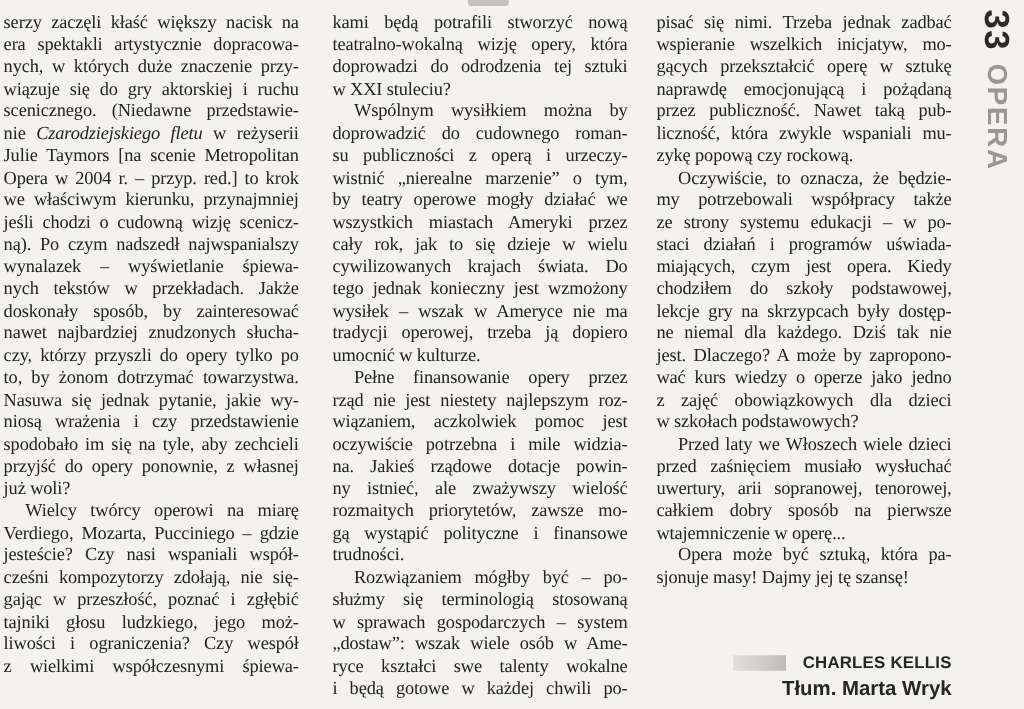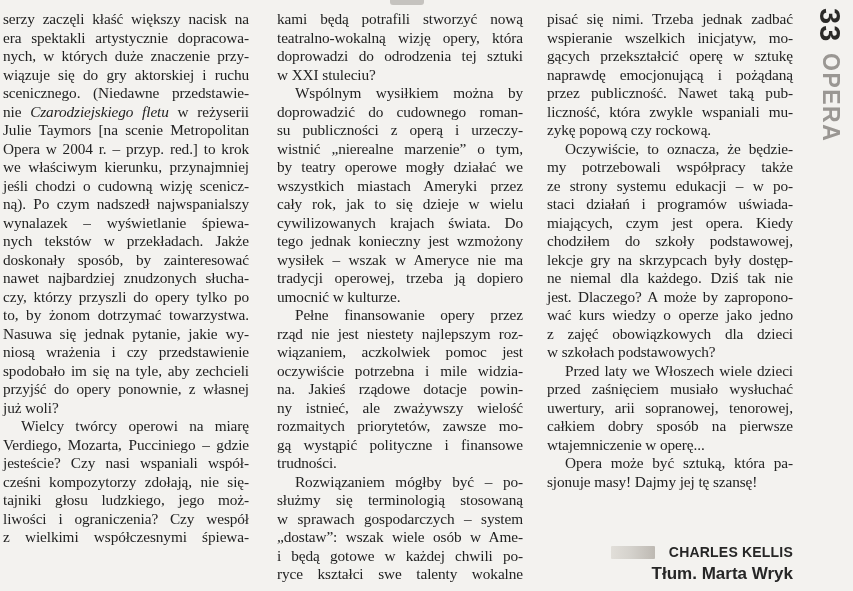--- a/index.html
+++ b/index.html
@@ -83,20 +83,21 @@
       <div class="line">to, by żonom dotrzymać towarzystwa.</div>
       <div class="line">Nasuwa się jednak pytanie, jakie wy-</div>
       <div class="line">niosą wrażenia i czy przedstawienie</div>
       <div class="line">spodobało im się na tyle, aby zechcieli</div>
       <div class="line">przyjść do opery ponownie, z własnej</div>
       <div class="line last">już woli?</div>
       <div class="line indent">Wielcy twórcy operowi na miarę</div>
       <div class="line">Verdiego, Mozarta, Pucciniego – gdzie</div>
       <div class="line">jesteście? Czy nasi wspaniali współ-</div>
       <div class="line">cześni kompozytorzy zdołają, nie się-</div>
+      <div class="line">gając w przeszłość, poznać i zgłębić</div>
       <div class="line">tajniki głosu ludzkiego, jego moż-</div>
       <div class="line">liwości i ograniczenia? Czy wespół</div>
       <div class="line">z wielkimi współczesnymi śpiewa-</div>
     </div>
 
   <div class="col" style="left:277px;width:246px">
       <div class="line">kami będą potrafili stworzyć nową</div>
       <div class="line">teatralno-wokalną wizję opery, która</div>
       <div class="line">doprowadzi do odrodzenia tej sztuki</div>
       <div class="line last">w XXI stuleciu?</div>
@@ -118,22 +119,22 @@
       <div class="line">oczywiście potrzebna i mile widzia-</div>
       <div class="line">na. Jakieś rządowe dotacje powin-</div>
       <div class="line">ny istnieć, ale zważywszy wielość</div>
       <div class="line">rozmaitych priorytetów, zawsze mo-</div>
       <div class="line">gą wystąpić polityczne i finansowe</div>
       <div class="line last">trudności.</div>
       <div class="line indent">Rozwiązaniem mógłby być – po-</div>
       <div class="line">służmy się terminologią stosowaną</div>
       <div class="line">w sprawach gospodarczych – system</div>
       <div class="line">„dostaw”: wszak wiele osób w Ame-</div>
+      <div class="line">ryce kształci swe talenty wokalne</div>
       <div class="line">i będą gotowe w każdej chwili po-</div>
-      <div class="line">ryce kształci swe talenty wokalne</div>
     </div>
 
   <div class="col" style="left:547px;width:246px">
       <div class="line">pisać się nimi. Trzeba jednak zadbać</div>
       <div class="line">wspieranie wszelkich inicjatyw, mo-</div>
       <div class="line">gących przekształcić operę w sztukę</div>
       <div class="line">naprawdę emocjonującą i pożądaną</div>
       <div class="line">przez publiczność. Nawet taką pub-</div>
       <div class="line">liczność, która zwykle wspaniali mu-</div>
       <div class="line last">zykę popową czy rockową.</div>

